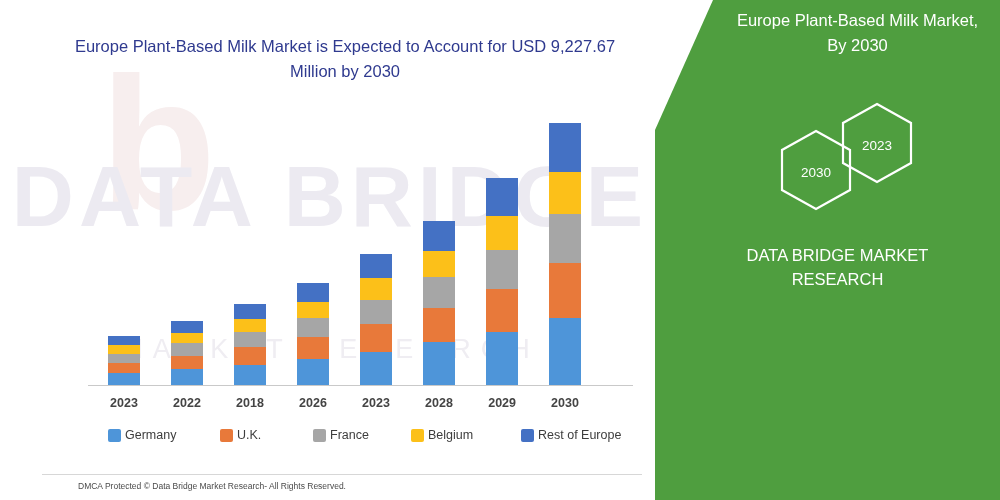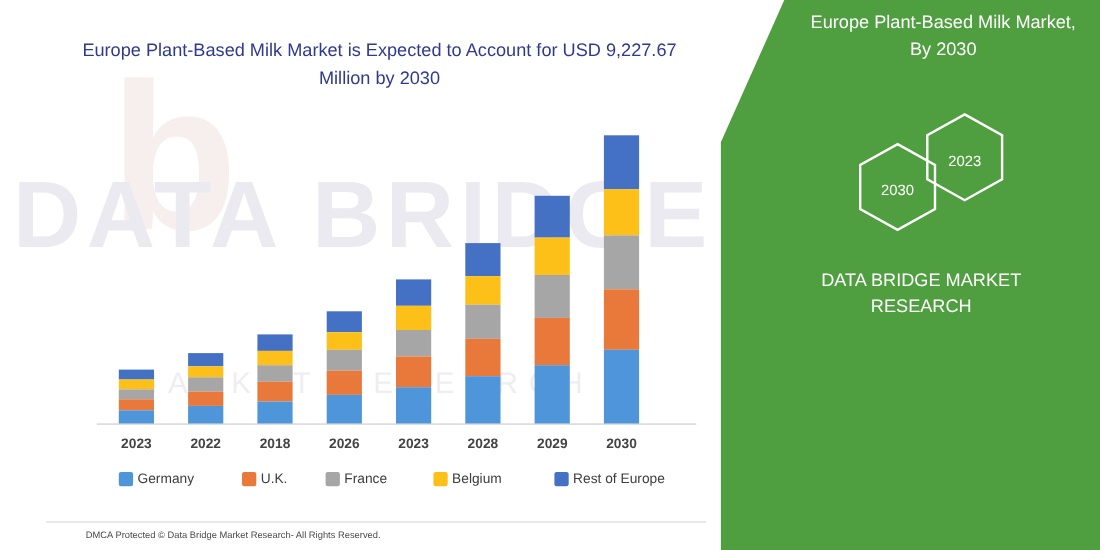--- a/index.html
+++ b/index.html
@@ -269,21 +269,21 @@
         <div class="seg" style="height: 67.0233px; background: rgb(78, 149, 217);"></div>
       </div>
       <div class="xlabel" style="left: 447px;">2030</div>
     </div>
 
   <div id="legend">
       <div class="legend-item" style="width: 112px;">
         <span class="legend-swatch" style="background: rgb(78, 149, 217);"></span>
         <span>Germany</span>
       </div>
-      <div class="legend-item" style="width: 76px;">
+      <div class="legend-item" style="width: 93px;">
         <span class="legend-swatch" style="background: rgb(232, 121, 58);"></span>
         <span>U.K.</span>
       </div>
       <div class="legend-item" style="width: 98px;">
         <span class="legend-swatch" style="background: rgb(166, 166, 166);"></span>
         <span>France</span>
       </div>
       <div class="legend-item" style="width: 110px;">
         <span class="legend-swatch" style="background: rgb(252, 192, 25);"></span>
         <span>Belgium</span>

